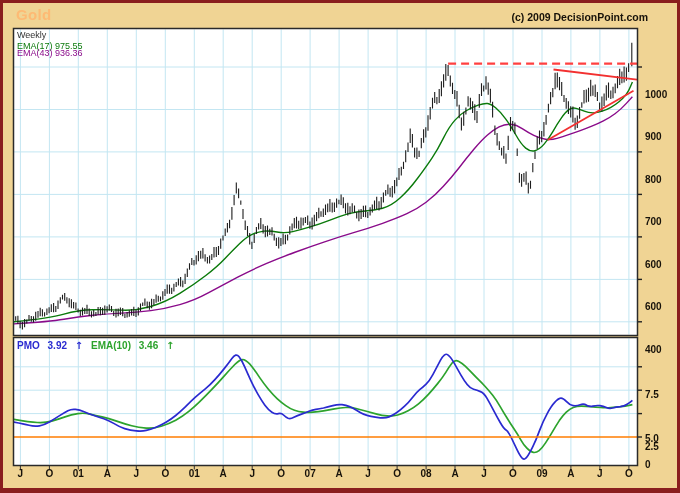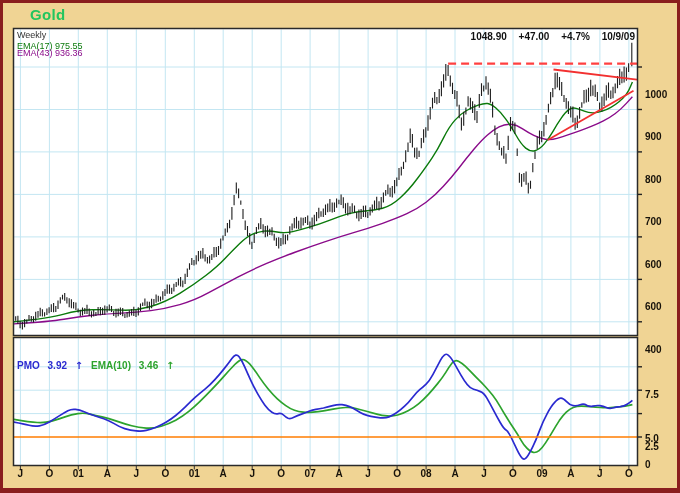--- a/index.html
+++ b/index.html
@@ -1,28 +1,28 @@
 <!DOCTYPE html>
 <html><head>
 <meta charset="utf-8">
 <style>
   html,body{margin:0;padding:0;background:#555;}
   #stage{position:relative;width:680px;height:493px;background:#8a1e1e;overflow:hidden;
          font-family:"Liberation Sans",sans-serif;}
   #mat{position:absolute;left:3px;top:3px;right:3px;bottom:5px;background:#f0d494;}
   #chart-svg{position:absolute;left:0;top:0;}
   .abs{position:absolute;white-space:nowrap;}
-  .title{left:30px;top:6px;font-size:15px;font-weight:bold;color:#22c55e;letter-spacing:.3px;}
+  .title{left:16px;top:6px;font-size:15px;font-weight:bold;color:#fdba74;letter-spacing:.3px;}
   .copyright{right:32px;top:11px;font-size:10.5px;font-weight:bold;color:#17120a;}
   .tf{left:17px;top:30px;font-size:9px;color:#333;}
   .lg17{left:17px;top:41px;font-size:9px;}
   .lg43{left:17px;top:48px;font-size:9px;}
   .quote{right:45px;top:31px;font-size:10px;font-weight:bold;color:#111;}
   .quote span{margin-left:9px;}
-  .pmorow{left:17px;top:360px;font-size:10px;font-weight:bold;}
+  .pmorow{left:17px;top:340px;font-size:10px;font-weight:bold;}
   .pmorow span{margin-right:5px;}
   .arrow{font-family:"DejaVu Sans",sans-serif;font-weight:bold;}
   .ylab{position:absolute;font-size:10px;font-weight:bold;color:#17120a;left:645px;margin-top:28px;}
   .xlab{position:absolute;font-size:10px;font-weight:bold;color:#17120a;top:468px;
         width:24px;text-align:center;}
 </style>
 </head>
 <body>
 
 <div id="stage">
@@ -137,31 +137,26 @@
       </g>
       <line x1="448.1" y1="63.6" x2="637.0" y2="63.6" stroke="#ff4040" stroke-width="2.2" stroke-dasharray="8 5"></line>
       <line x1="553.5" y1="69.5" x2="637.0" y2="79.7" stroke="#f23030" stroke-width="1.8"></line>
       <line x1="547.7" y1="140.0" x2="633.5" y2="90.8" stroke="#f23030" stroke-width="1.8"></line>
       <line x1="14" y1="437" x2="637" y2="437" stroke="#ff7d00" stroke-width="1.4"></line>
       <rect x="13.5" y="28.5" width="624" height="307" fill="none" stroke="#2a2a2a" stroke-width="1.5"></rect>
       <rect x="13.5" y="337.5" width="624" height="128" fill="none" stroke="#2a2a2a" stroke-width="1.5"></rect>
     </svg>
 
   <div class="abs title">Gold</div>
+  <div class="abs copyright">(c) 2009 DecisionPoint.com</div>
 
   <div class="abs tf">Weekly</div>
   <div class="abs lg17" style="color: rgb(11, 122, 11);">EMA(17) 975.55</div>
   <div class="abs lg43" style="color: rgb(138, 11, 138);">EMA(43) 936.36</div>
 
-  <div class="abs quote">
-    <span>1048.90</span>
-    <span>+47.00</span>
-    <span>+4.7%</span>
-    <span>10/9/09</span>
-  </div>
 
   <div class="abs pmorow">
     <span style="color: rgb(42, 42, 208);">PMO</span>
     <span style="color: rgb(42, 42, 208);">3.92</span>
     <span class="arrow" style="color: rgb(42, 42, 208);">↑</span>
     <span style="color: rgb(45, 163, 45);">EMA(10)</span>
     <span style="color: rgb(45, 163, 45);">3.46</span>
     <span class="arrow" style="color: rgb(45, 163, 45);">↑</span>
   </div>
 

